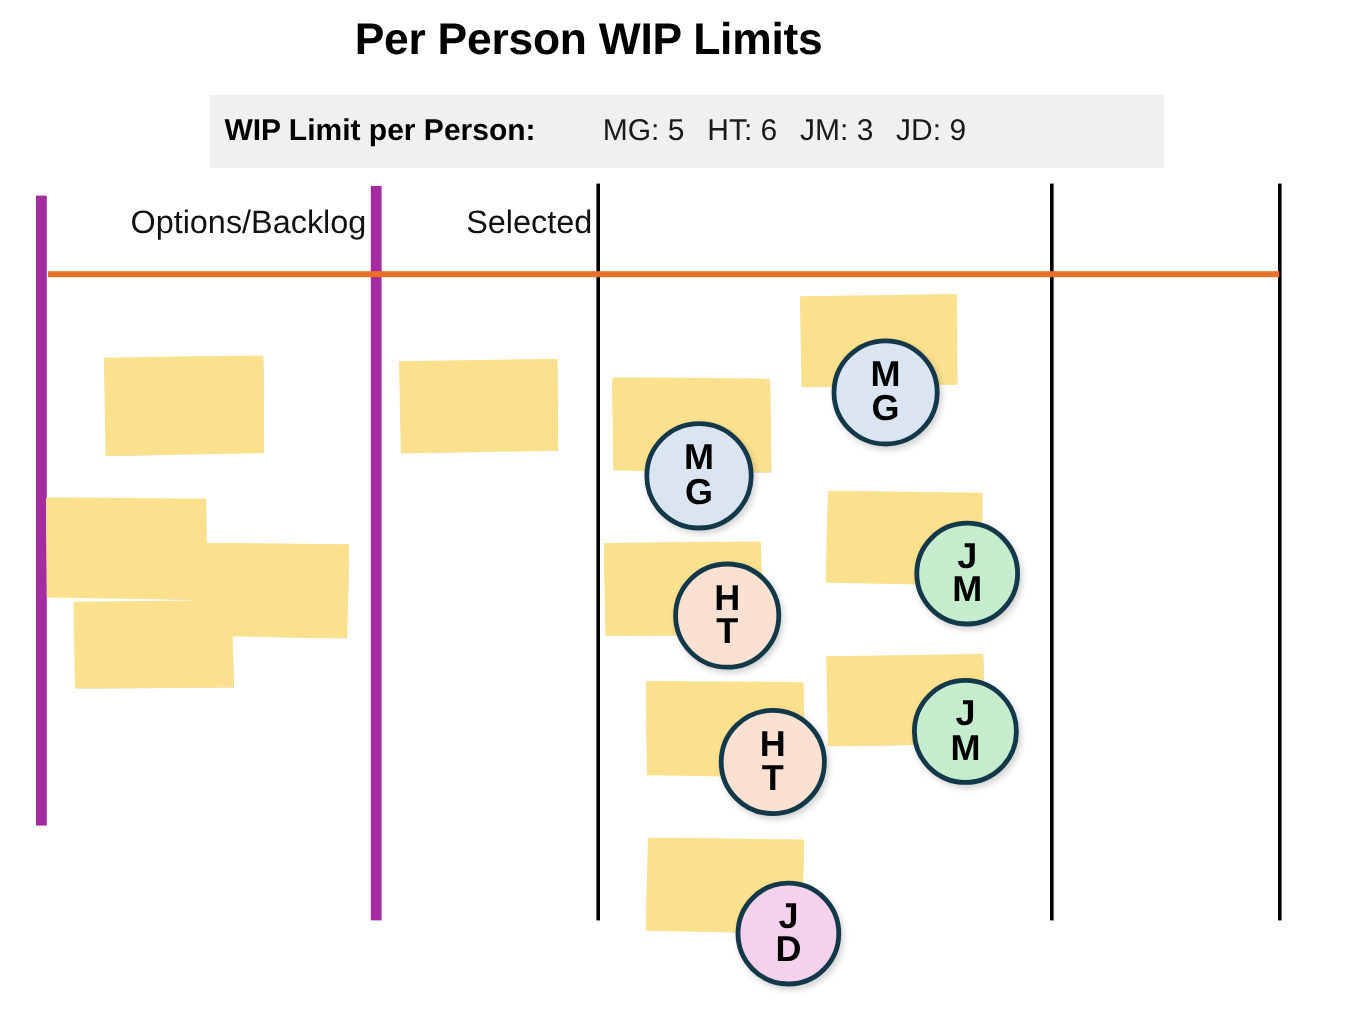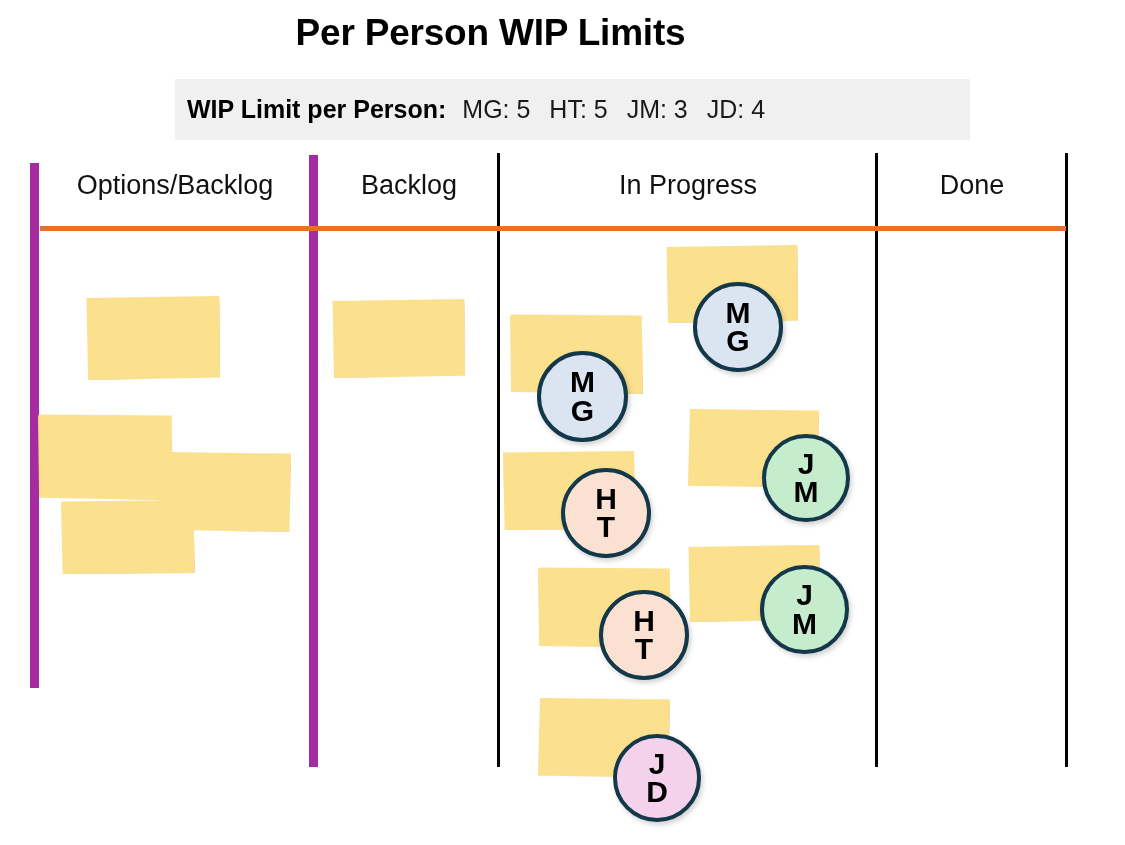--- a/index.html
+++ b/index.html
@@ -44,20 +44,21 @@
     height: 61px;
     background: #f0f0f0;
     display: flex;
     align-items: center;
   }
   .wip-banner-inner {
     padding-left: 12px;
     display: flex;
     align-items: center;
     white-space: nowrap;
+    gap: 40px;
   }
   .wip-label {
     font-size: 25px;
     font-weight: bold;
     color: #000000;
   }
   .wip-values {
     font-size: 25px;
     font-weight: normal;
     color: #1a1a1a;
@@ -84,20 +85,21 @@
   }
 
   
   .col-header {
     position: absolute;
     top: 170px;
     text-align: center;
     font-size: 27px;
     font-weight: normal;
     color: #111111;
+    margin-left: 32px;
   }
 
   
   .note {
     position: absolute;
     background: #fbe08e;
     border-radius: 3px 2px 4px 2px;
     box-shadow: 4px 5px 6px rgba(0,0,0,0.22);
   }
   .note.skew-a { clip-path: polygon(0.4% 2.5%, 99.6% 0%, 100% 97%, 1.5% 100%); }
@@ -130,39 +132,37 @@
 
 <div id="board">
 
   <div class="page-title">Per Person WIP Limits</div>
 
   <div class="wip-banner">
     <div class="wip-banner-inner">
       <span class="wip-label">WIP Limit per Person:</span>
       <span class="wip-values">
         <span class="wip-chip">MG: 5</span>
-        <span class="wip-chip">HT: 5</span>
+        <span class="wip-chip">HT: 6</span>
         <span class="wip-chip">JM: 3</span>
-        <span class="wip-chip">JD: 4</span>
+        <span class="wip-chip">JD: 9</span>
       </span>
     </div>
   </div>
 
   <div class="v-purple" style="left:30px; top:163px; height:525px;"></div>
   <div class="v-purple" style="left:309px; top:155px; height:612px;"></div>
   <div class="v-black" style="left:497px; top:153px; height:614px;"></div>
   <div class="v-black" style="left:875px; top:153px; height:614px;"></div>
   <div class="v-black" style="left:1065px; top:153px; height:614px;"></div>
 
   <div class="h-orange" style="left:40px; top:226px; width:1026px;"></div>
 
   <div class="col-header" style="left:40px; width:270px;">Options/Backlog</div>
-  <div class="col-header" style="left:320px; width:178px;">Backlog</div>
-  <div class="col-header" style="left:500px; width:376px;">In Progress</div>
-  <div class="col-header" style="left:878px; width:188px;">Done</div>
+  <div class="col-header" style="left:320px; width:178px;">Selected</div>
 
   <div class="note skew-a" style="left:86px; top:296px; width:134px; height:84px;"></div>
   <div class="note skew-b" style="left:38px; top:414px; width:135px; height:86px;"></div>
   <div class="note skew-c" style="left:158px; top:452px; width:133px; height:80px;"></div>
   <div class="note skew-d" style="left:61px; top:500px; width:134px; height:74px;"></div>
 
   <div class="note skew-a" style="left:332px; top:299px; width:133px; height:79px;"></div>
 
   <div class="note skew-a" style="left:666px; top:245px; width:132px; height:78px;"></div>
   <div class="avatar" style="left:693px; top:282px; width:90px; height:90px; background:#dbe5f1; font-size:30px;">

